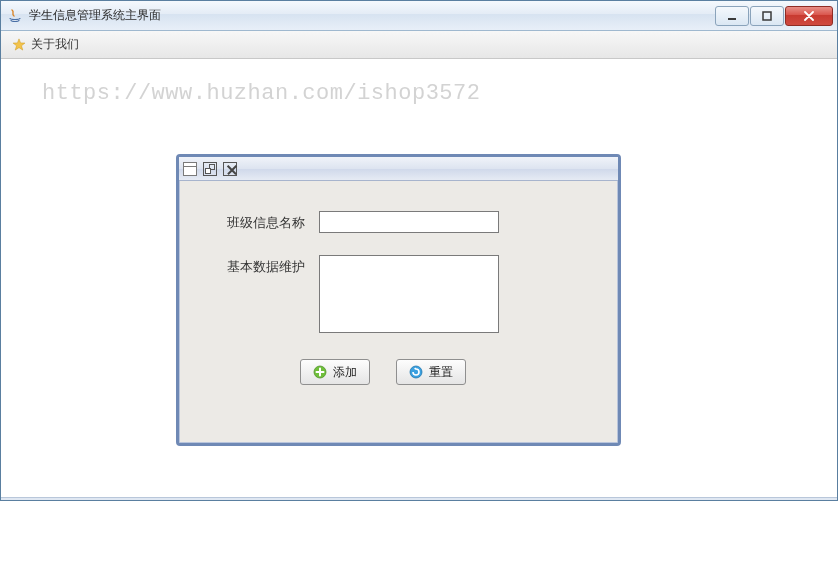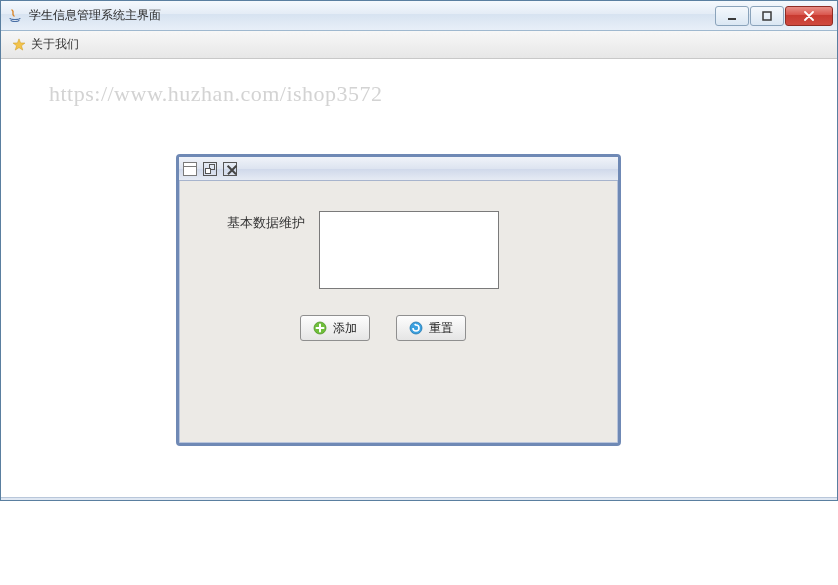--- a/index.html
+++ b/index.html
@@ -81,22 +81,22 @@
 
   
   .client {
     flex:1;
     position:relative;
     background:#ffffff;
     overflow:hidden;
   }
   .watermark {
     position:absolute;
-    left: 48px; top: 22px;
-    font-family: Liberation Serif, serif;
+    left: 41px; top: 22px;
+    font-family: Liberation Mono, monospace;
     font-size: 22px;
     color: #d3d3d3;
     letter-spacing: 0.5px;
     user-select:none;
   }
 
   
   .internal-frame {
     position:absolute;
     left: 175px;
@@ -244,20 +244,24 @@
       <div class="if-title">
         <span class="if-icon"></span>
         <span class="if-ctrl max">
             <span class="b"></span>
             <span class="a"></span>
           </span>
         <span class="if-ctrl close-x"></span>
       </div>
       <div class="if-body">
 
+        <div class="form-row">
+          <div class="form-label">班级信息名称</div>
+          <input type="text" class="text-input" value="" style="">
+        </div>
 
         <div class="form-row">
           <div class="form-label">基本数据维护</div>
           <textarea class="textarea-input" style=""></textarea>
         </div>
 
         <div class="button-row">
           <div class="jbtn">
             <span class="bicon">
               <svg width="14" height="14" viewBox="0 0 14 14">

